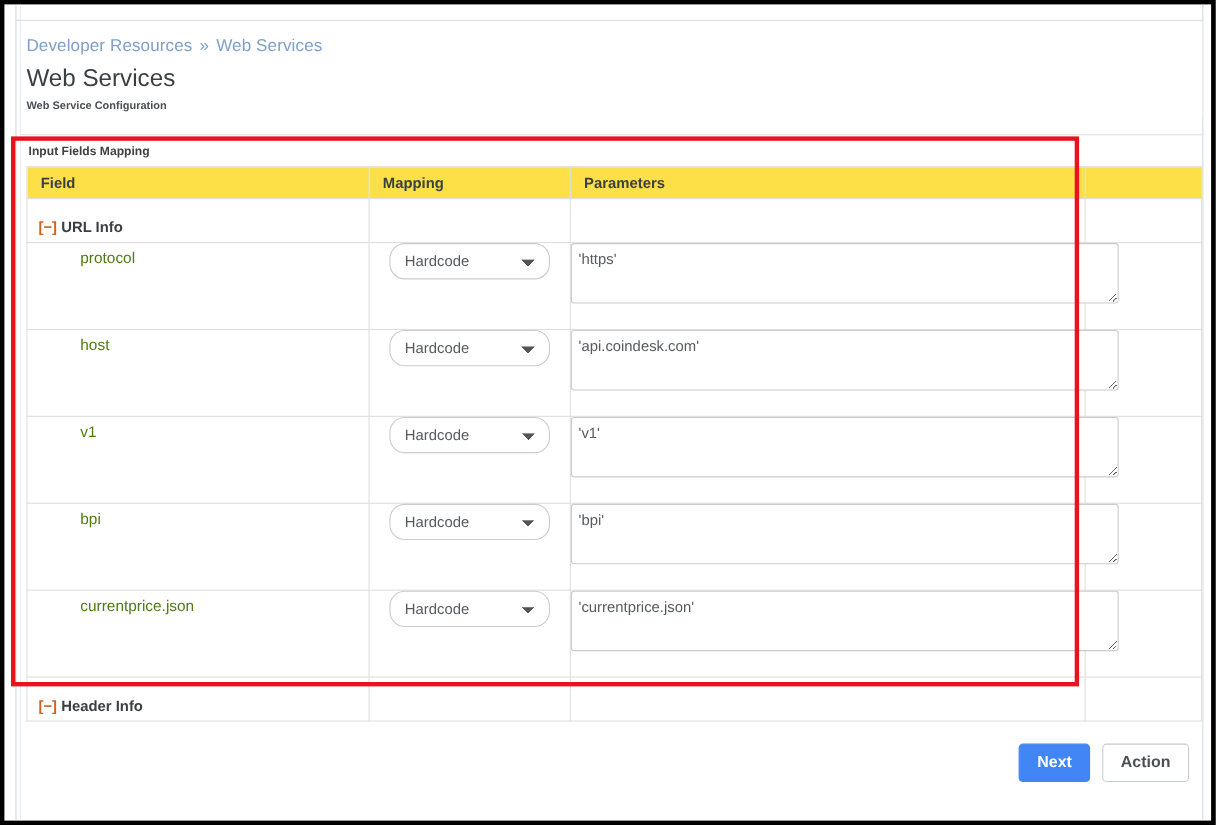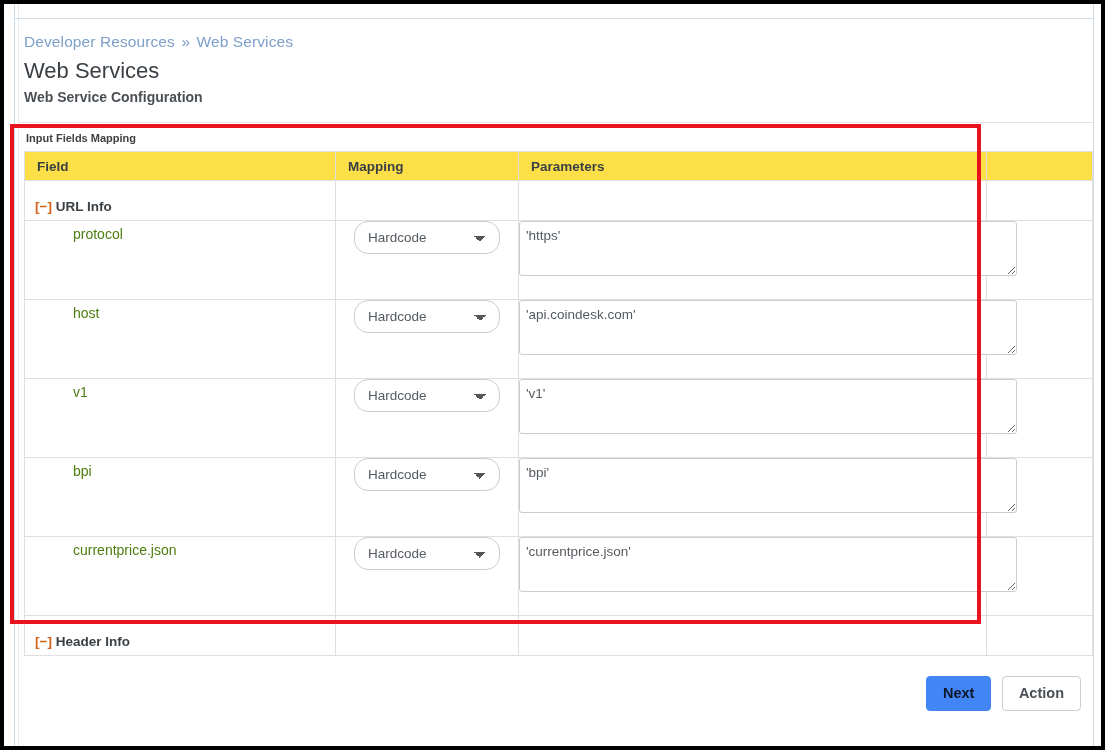--- a/index.html
+++ b/index.html
@@ -42,21 +42,21 @@
   .breadcrumb .crumb { color:#7e9fc9; }
   .breadcrumb .sep { color:#7e9fc9; padding: 0 2px; }
   .page-title {
     font-size: 22px;
     color: #3a3f44;
     line-height: 30px;
     margin-top: 4px;
     font-weight: normal;
   }
   .page-subtitle {
-    font-size: 14px;
+    font-size: 10px;
     font-weight: bold;
     color: #4a4f54;
     line-height: 18px;
     margin-top: 2px;
   }
   .header-rule {
     position:absolute;
     left: 15px; top: 118px;
     width: 1074px; height: 1px;
     background: #e2e2e2;
@@ -186,21 +186,21 @@
     font-weight: bold;
     border-radius: 4px;
     padding: 8px 16px 9px 16px;
     cursor: pointer;
     line-height: 16px;
     vertical-align: middle;
   }
   .btn-primary {
     background: #4285f4;
     border: 1px solid #4285f4;
-    color: #0f172a;
+    color: #ffffff;
     margin-left: 35px;
   }
   .btn-default {
     background: #ffffff;
     border: 1px solid #c8cdd2;
     color: #4a5055;
     margin-left: 6px;
   }
 
   

